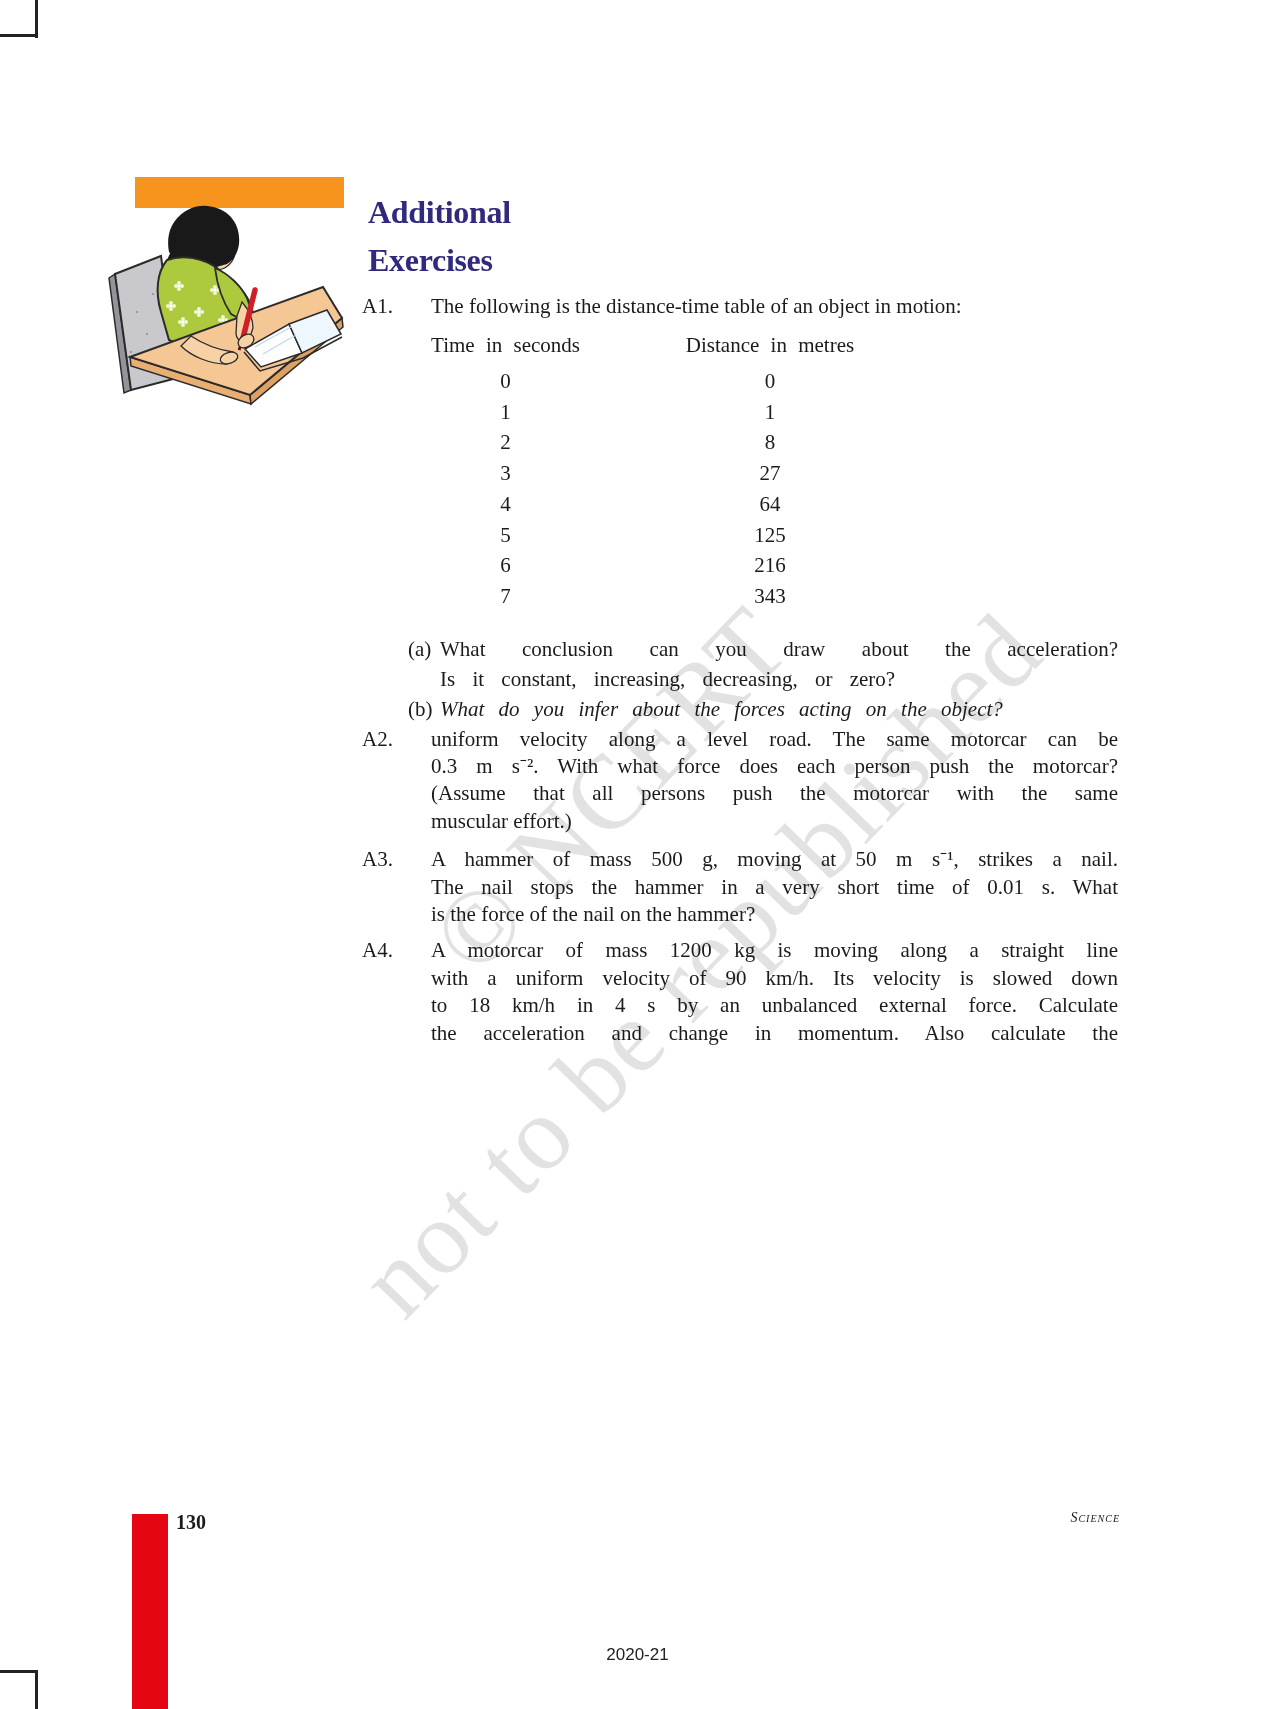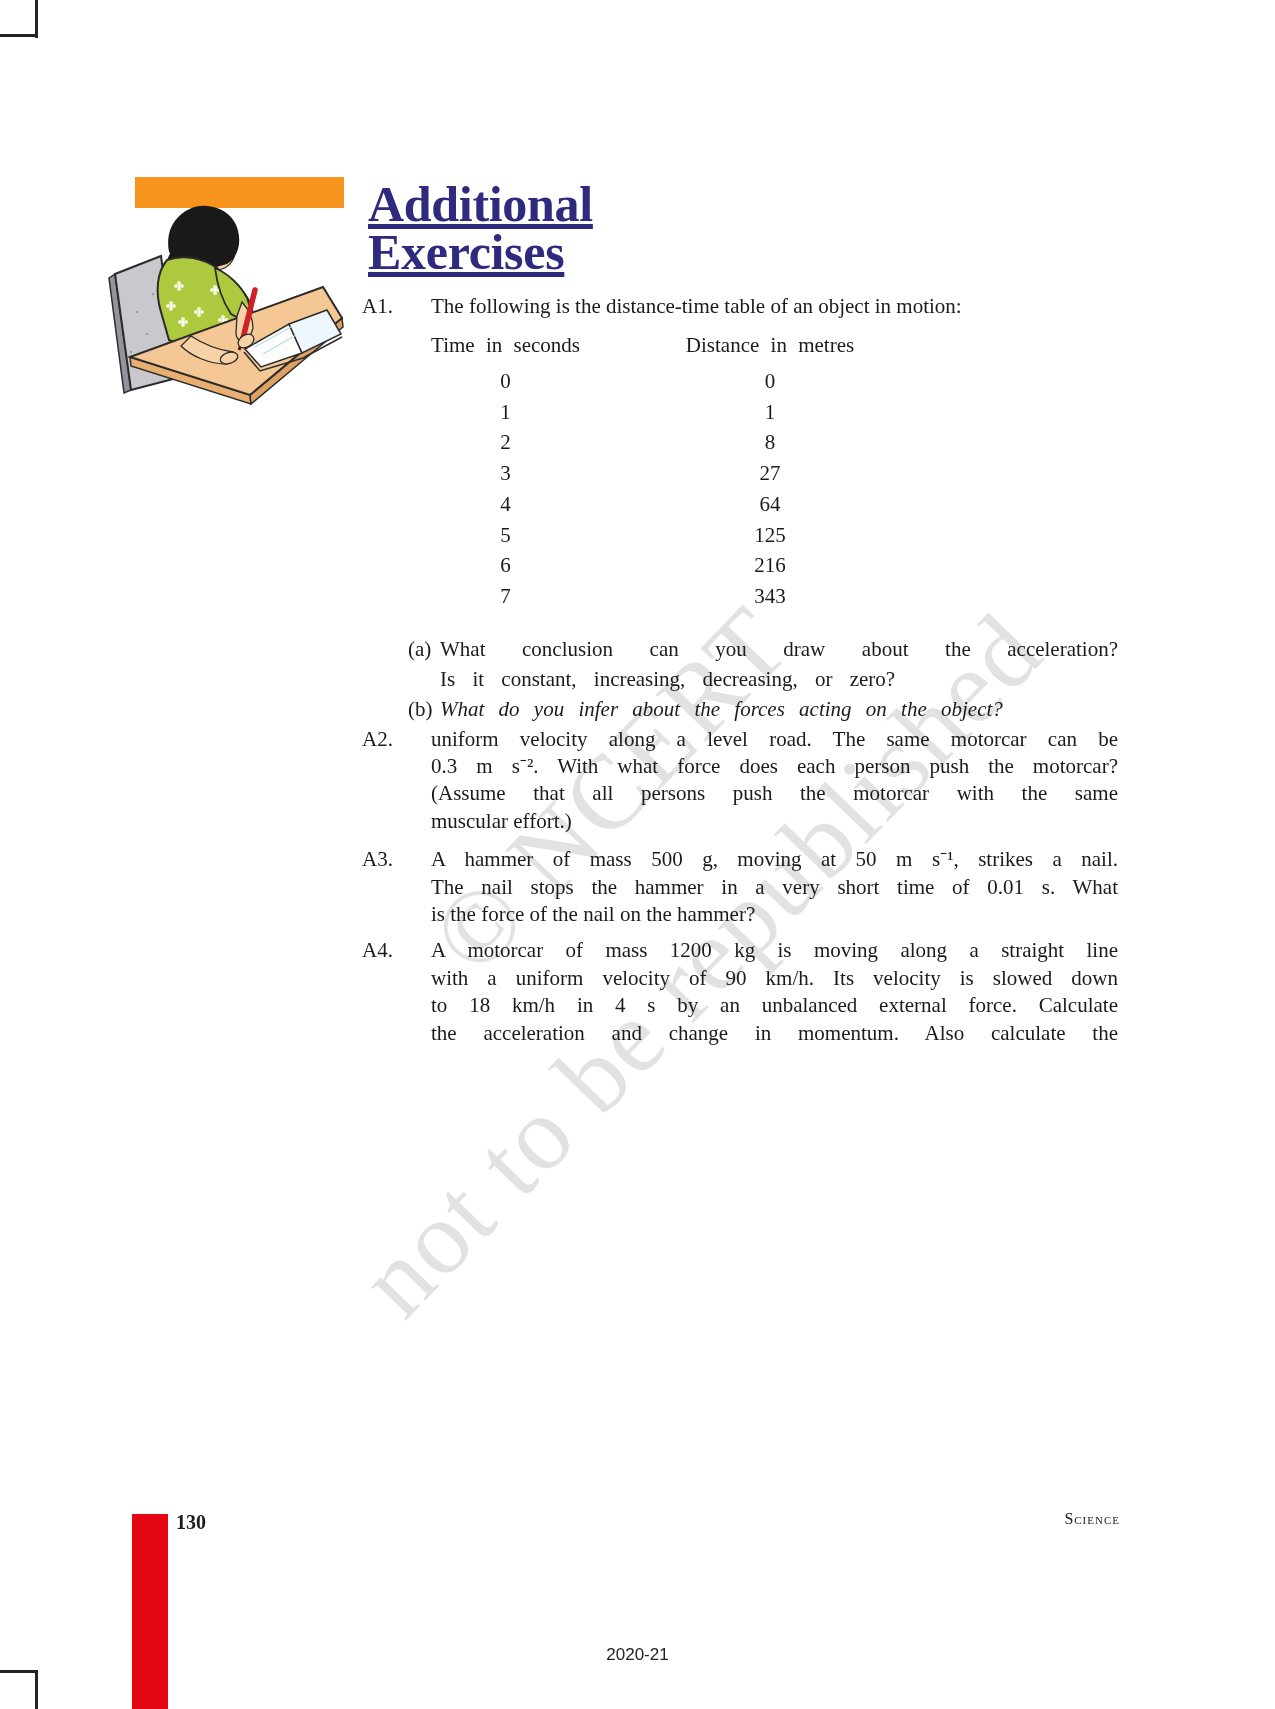--- a/index.html
+++ b/index.html
@@ -12,22 +12,22 @@
   .mark-tl-v { left:35px; top:0; width:3px; height:38px; }
   .mark-tl-h { left:0; top:34px; width:38px; height:3px; }
   .mark-bl-h { left:0; top:1670px; width:38px; height:3px; }
   .mark-bl-v { left:35px; top:1670px; width:3px; height:39px; }
 
   .orange-bar { position:absolute; left:135px; top:177px; width:209px; height:31px; }
 
   .illustration { position:absolute; left:103px; top:194px; }
 
   .title {
-    position:absolute; left:368px; top:180px;
-    font-size:50px; font-weight:bold; line-height:48px; letter-spacing:-0.3px;text-decoration:underline;
+    position:absolute; left:368px; top:188px;
+    font-size:32px; font-weight:bold; line-height:48px; letter-spacing:-0.3px;
   }
 
   .watermark {
     position:absolute; font-family:"Liberation Serif", serif;
     font-size:105px; letter-spacing:2px; white-space:nowrap; z-index:1;
     transform:translate(-50%,-50%) rotate(-46deg);
   }
   .wm1 { left:610px; top:790px; }
   .wm2 { left:700px; top:965px; }
 
@@ -54,22 +54,22 @@
   .ws9 .tline { word-spacing:9px;font-style:italic; }
   .lastws5 .tline:last-child { word-spacing:5px; }
 
   .item-a2 { margin-top:2px; line-height:27.4px; }
   .item-a3 { margin-top:11px; line-height:27.4px; }
   .item-a4 { margin-top:9px; line-height:27.4px; }
 
   .red-bar { position:absolute; left:132px; top:1514px; width:36px; height:195px; }
   .page-num { position:absolute; left:176px; top:1511px; font-size:20px; font-weight:bold; }
   .footer-right {
-    position:absolute; right:155px; top:1510px; font-size:16px;
-    font-variant:small-caps; letter-spacing:1px;
+    position:absolute; right:155px; top:1510px; font-size:14px;
+    font-variant:small-caps; letter-spacing:1px;font-style:italic;
   }
   .footer-center {
     position:absolute; left:50%; transform:translateX(-50%); top:1645px;
     font-family:"Liberation Sans", sans-serif; font-size:17px; color:#222222;
   }
 </style>
 </head>
 <body>
 
 <div class="page">

